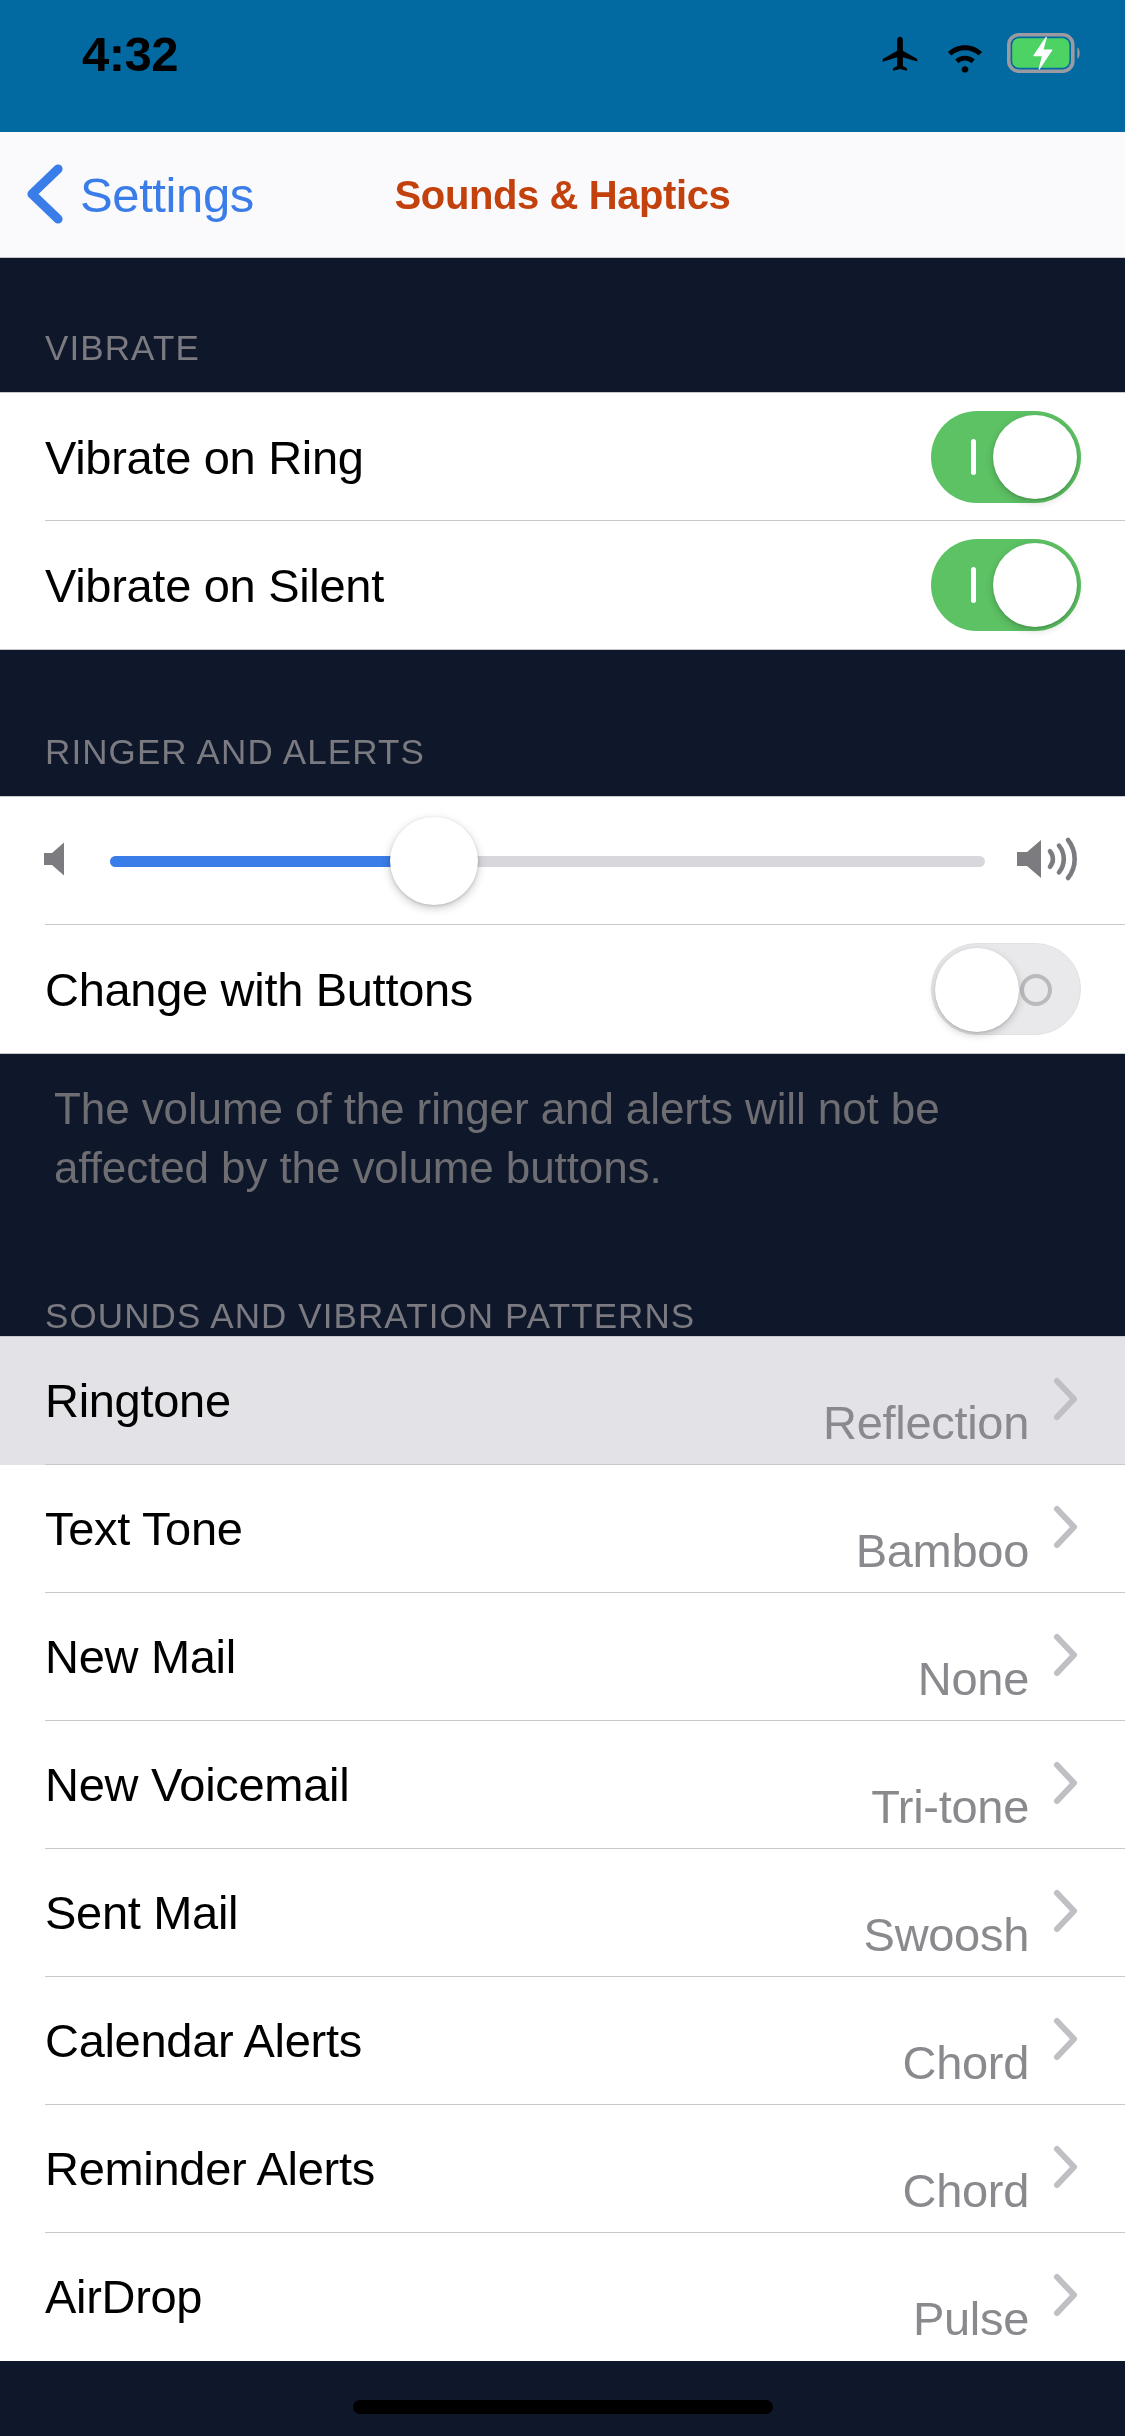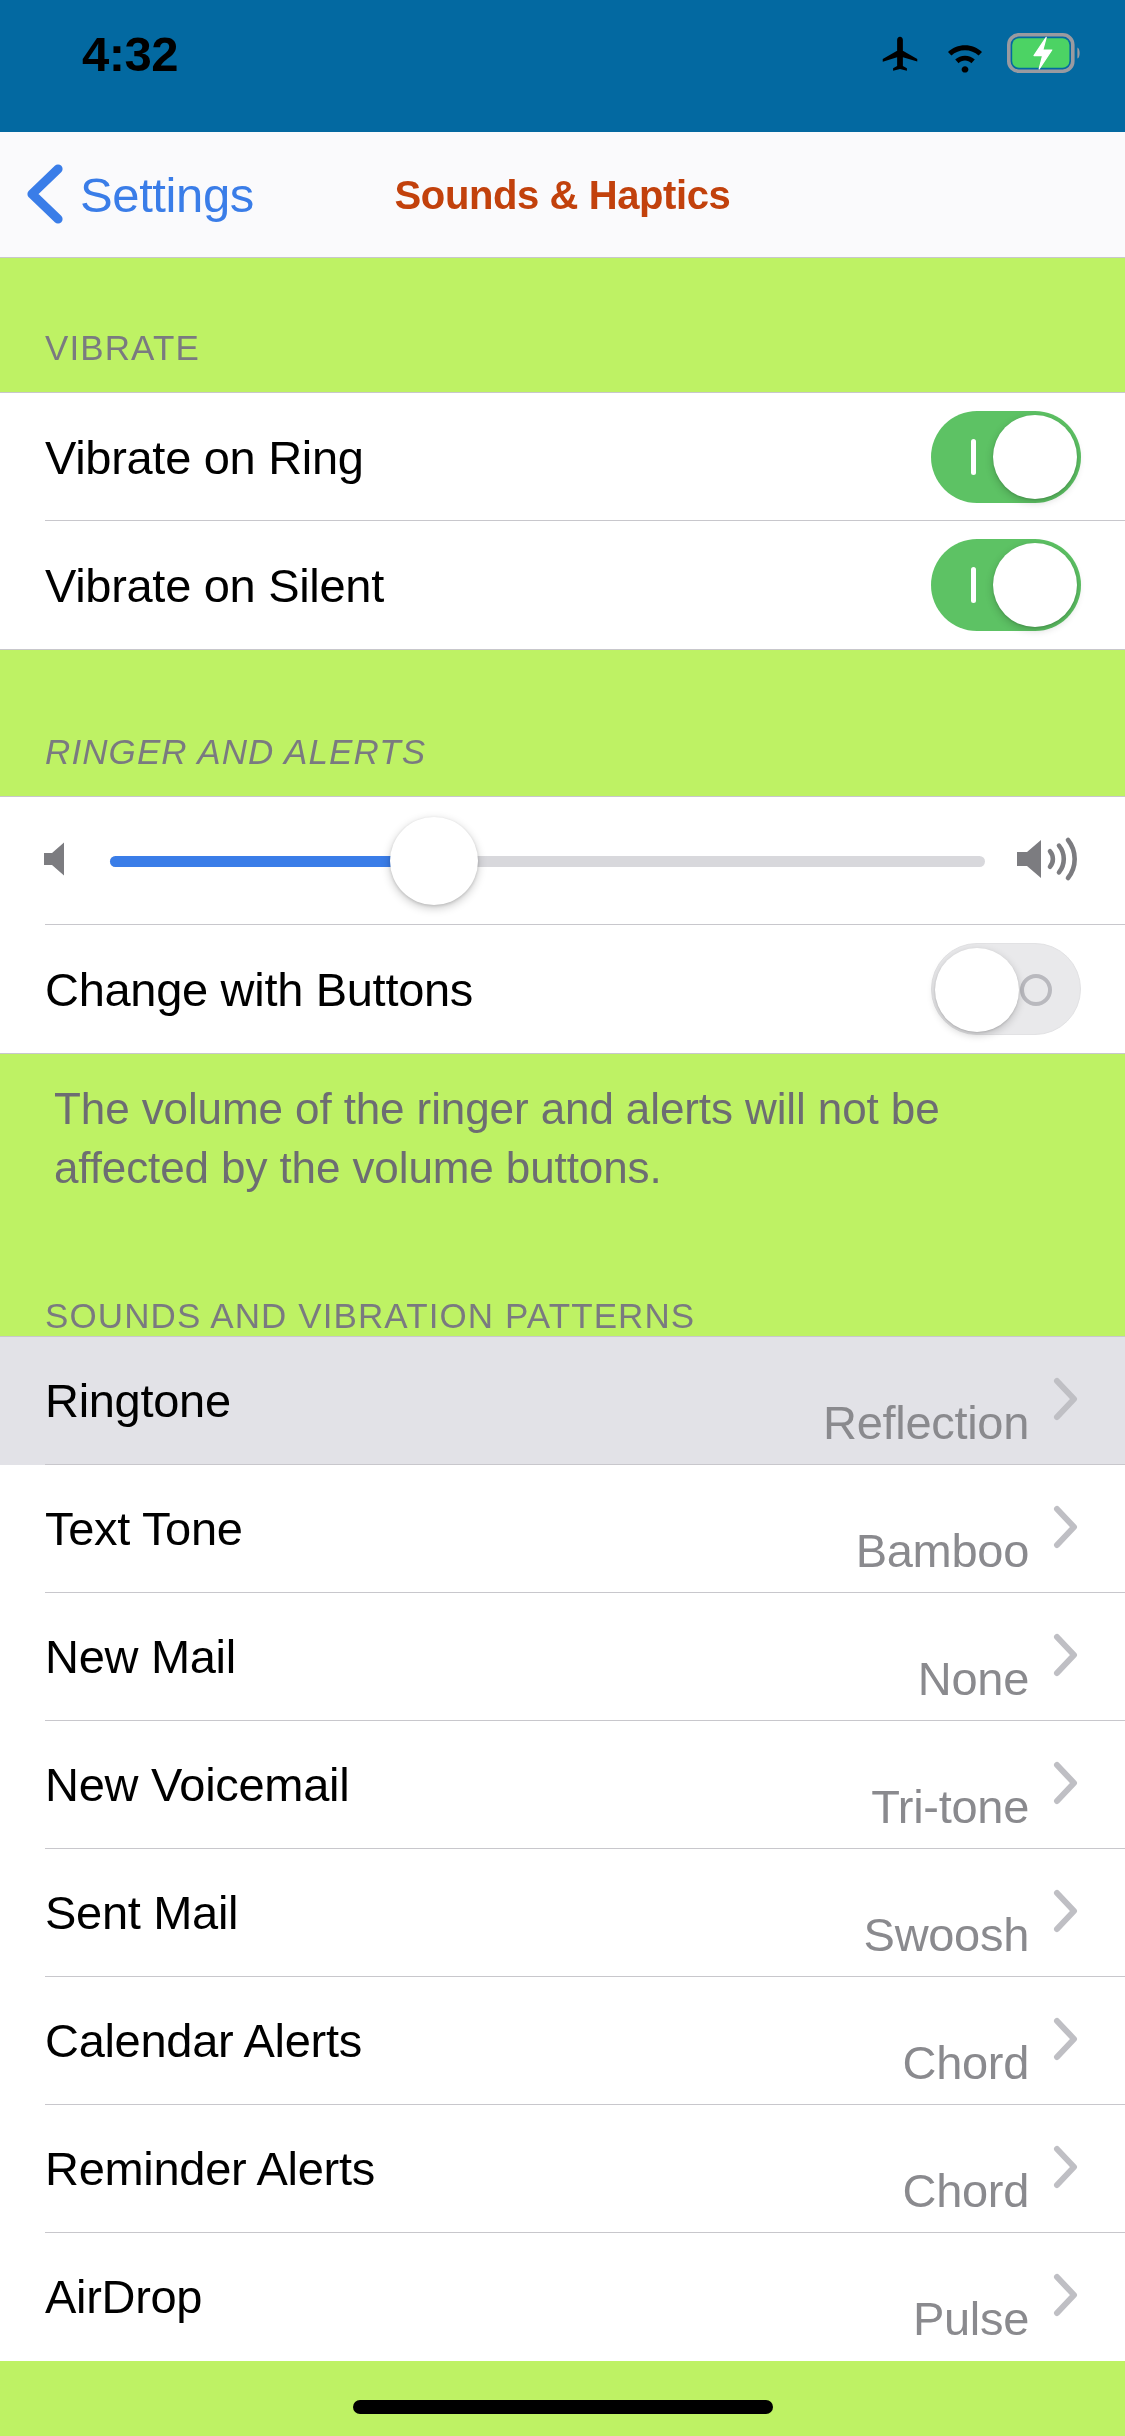--- a/index.html
+++ b/index.html
@@ -44,31 +44,31 @@
   }
   .nav-title {
     position:absolute; left:0; top:0; width:1125px; height:126px;
     display:flex; align-items:center; justify-content:center;
     font-size:40px; font-weight:700; color:#c2410c; letter-spacing:-0.4px;
   }
 
   
   .content {
     position:absolute; top:258px; left:0; width:1125px; height:2178px;
-    background:#bef264;
+    background:#0f172a;
   }
 
   .section-header {
     font-size:35px; color:#7A7A80; letter-spacing:1.1px;
     padding-left:45px;
     display:flex; align-items:flex-end;
     text-transform:uppercase;
   }
   .sh-vibrate { height:134px; padding-bottom:24px; }
-  .sh-ringer  { height:146px; padding-bottom:24px;font-style:italic; }
+  .sh-ringer  { height:146px; padding-bottom:24px; }
   .sh-patterns{ height:108px; }
 
   .group { background:#ffffff; }
   .row {
     position:relative;
     height:128px;
     display:flex; align-items:center;
     padding-left:45px; padding-right:44px;
     background:#ffffff;
   }

